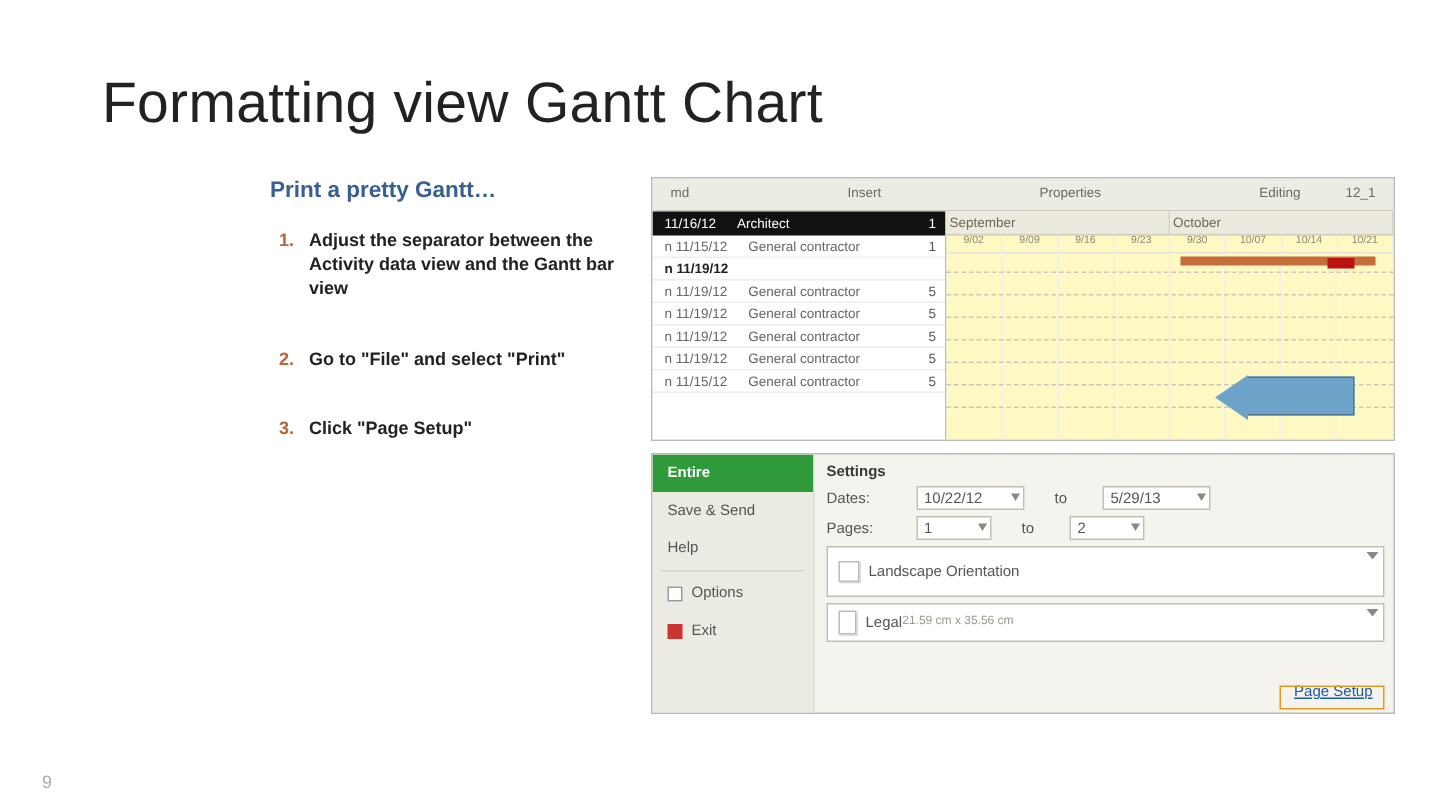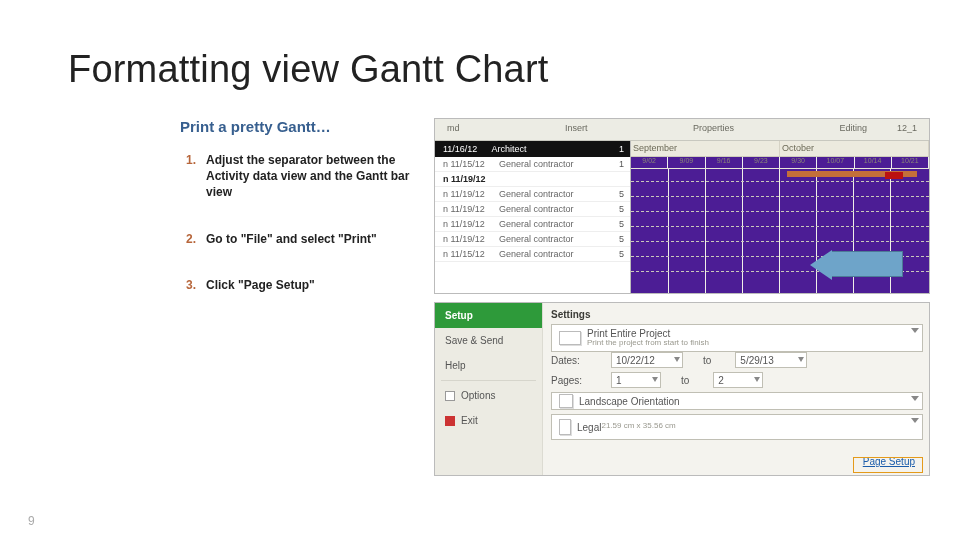--- a/index.html
+++ b/index.html
@@ -117,21 +117,21 @@
     width: 20px;
     display: flex;
     flex-direction: column;
   }
   .qty div { height: 15px; line-height: 15px; text-align: right; color: #555; }
   .qty .first { height: 16px; line-height: 16px; color:#fff; }
 
   .gantt-right {
     position: absolute;
     left: 196px; right: 0; top: 22px; bottom: 0;
-    background: #4c1d95;
+    background: #fef9c3;
   }
   .gantt-right .timeline {
     height: 16px;
     background: #eceade;
     border-bottom: 1px solid #cfccbc;
     display: flex;
     color: #6c6a57;
   }
   .gantt-right .timeline .mon { flex: 1; padding: 2px 0 0 2px; border-right: 1px solid #d6d3c5; }
   .gantt-right .dates {
@@ -214,21 +214,21 @@
     position: absolute;
     left: 116px; right: 6px; top: 6px;
   }
   .settings-h { font-weight: 700; color: #3a3a35; margin-bottom: 4px; font-size: 10px; }
   .field {
     display: flex; align-items: center; gap: 16px; margin-bottom: 4px;
   }
   .field .lab { width: 40px; color: #555; }
   .dropdown {
     flex: 1;
-    height: 18px;
+    height: 34px;
     border: 1px solid #c0bfb4;
     background: #fff;
     display: flex;
     align-items: center;
     padding: 0 5px;
     gap: 6px;
     position: relative;
   }
   .dropdown .chev {
     position: absolute; right: 3px; top: 3px;
@@ -377,45 +377,37 @@
         <div class="dash" style="top:72px"></div>
         <div class="dash" style="top:87px"></div>
         <div class="dash" style="top:102px"></div>
         <div class="arrow-callout"></div>
       </div>
     </div>
   </div>
 
   <div class="panel">
     <div class="file-menu">
-      <div class="item sel">Setup</div>
+      <div class="item sel">Entire</div>
       <div class="item">Save &amp; Send</div>
       <div class="item">Help</div>
       <div class="sep"></div>
       <div class="item">
         <span class="ic ic-opt"></span>
         <span>Options</span>
       </div>
       <div class="item">
         <span class="ic ic-exit"></span>
         <span>Exit</span>
       </div>
     </div>
 
     <div class="settings">
       <div class="settings-h">Settings</div>
 
-      <div class="dropdown" style="height:28px;">
-        <span class="thumb"></span>
-        <span style="display:flex;flex-direction:column;line-height:1.1;">
-          <span>Print Entire Project</span>
-          <span style="color:#9a998f;font-size:8px">Print the project from start to finish</span>
-        </span>
-        <span class="chev"></span>
-      </div>
 
       <div class="field">
         <span class="lab">Dates:</span>
         <span class="dd-sml"><span>10/22/12</span><span class="chev"></span></span>
         <span style="margin:0 4px">to</span>
         <span class="dd-sml"><span>5/29/13</span><span class="chev"></span></span>
       </div>
 
       <div class="field">
         <span class="lab">Pages:</span>

